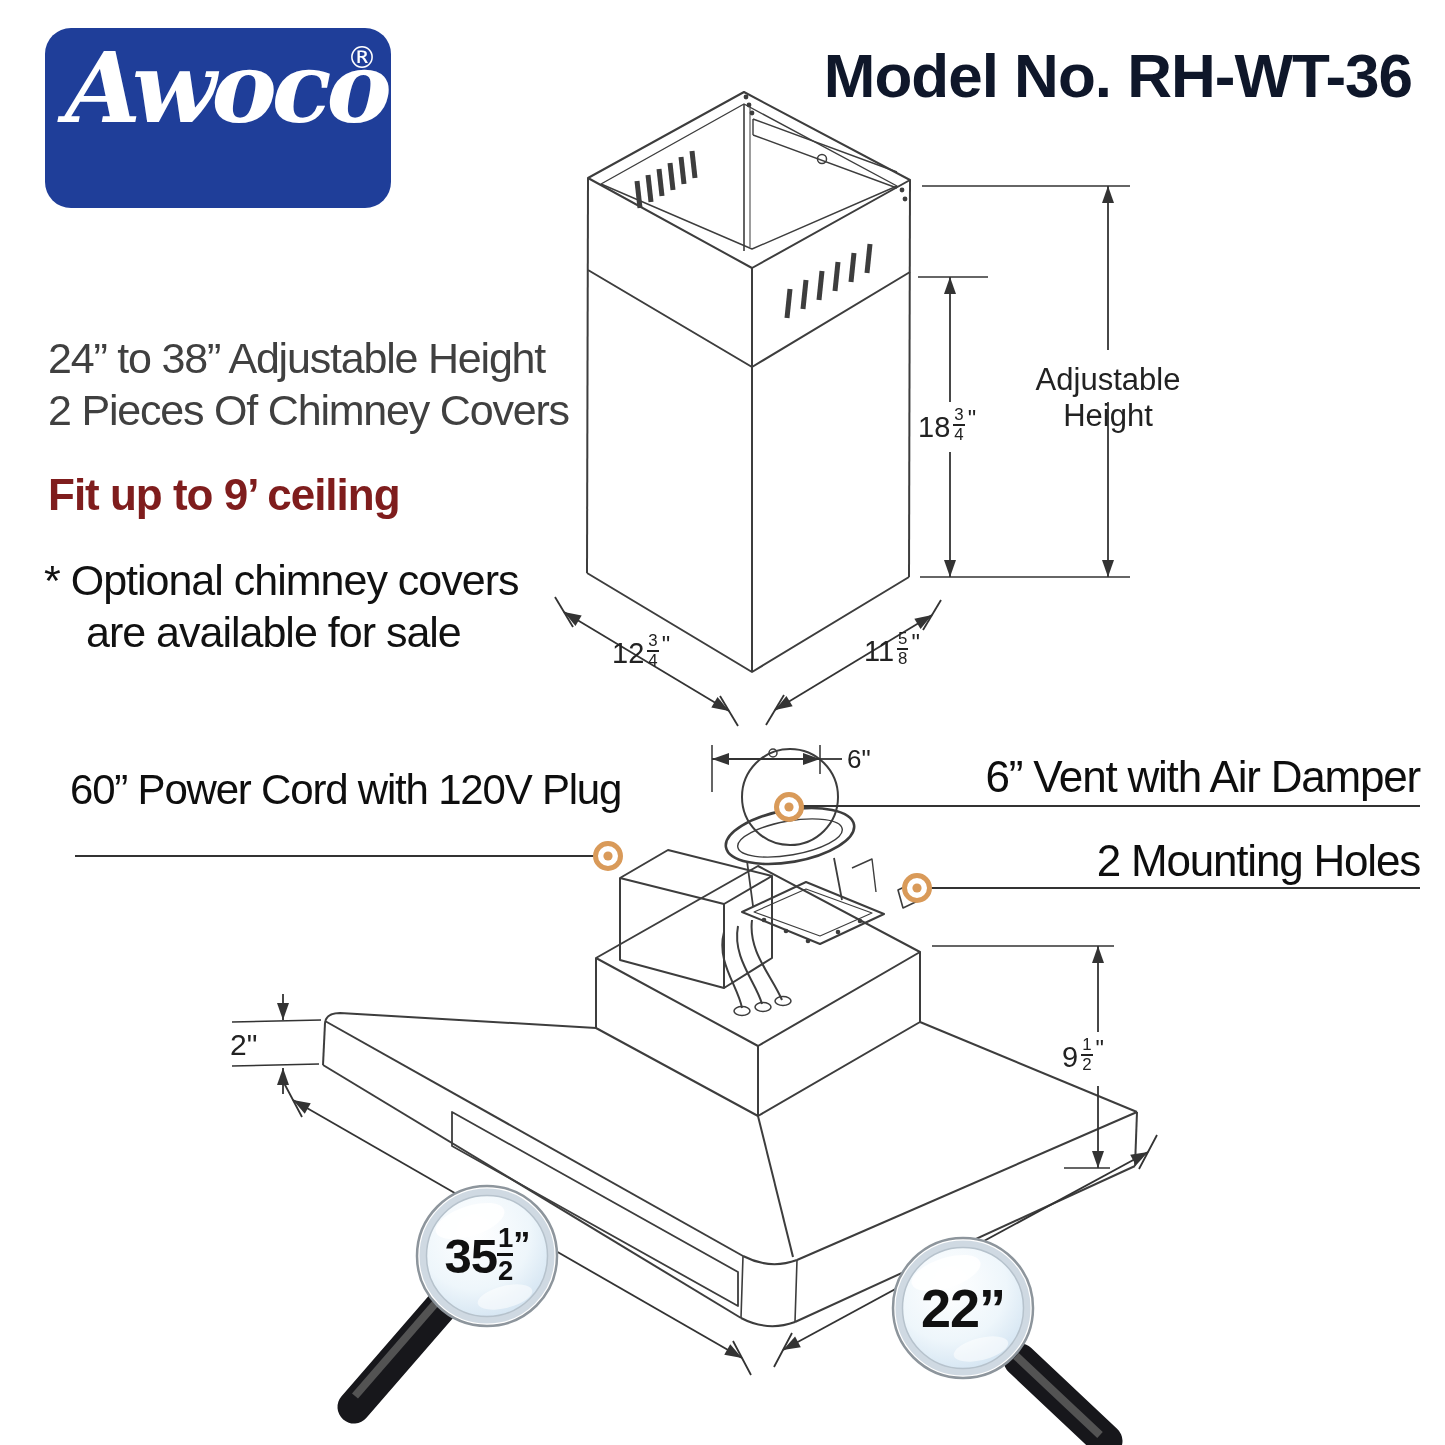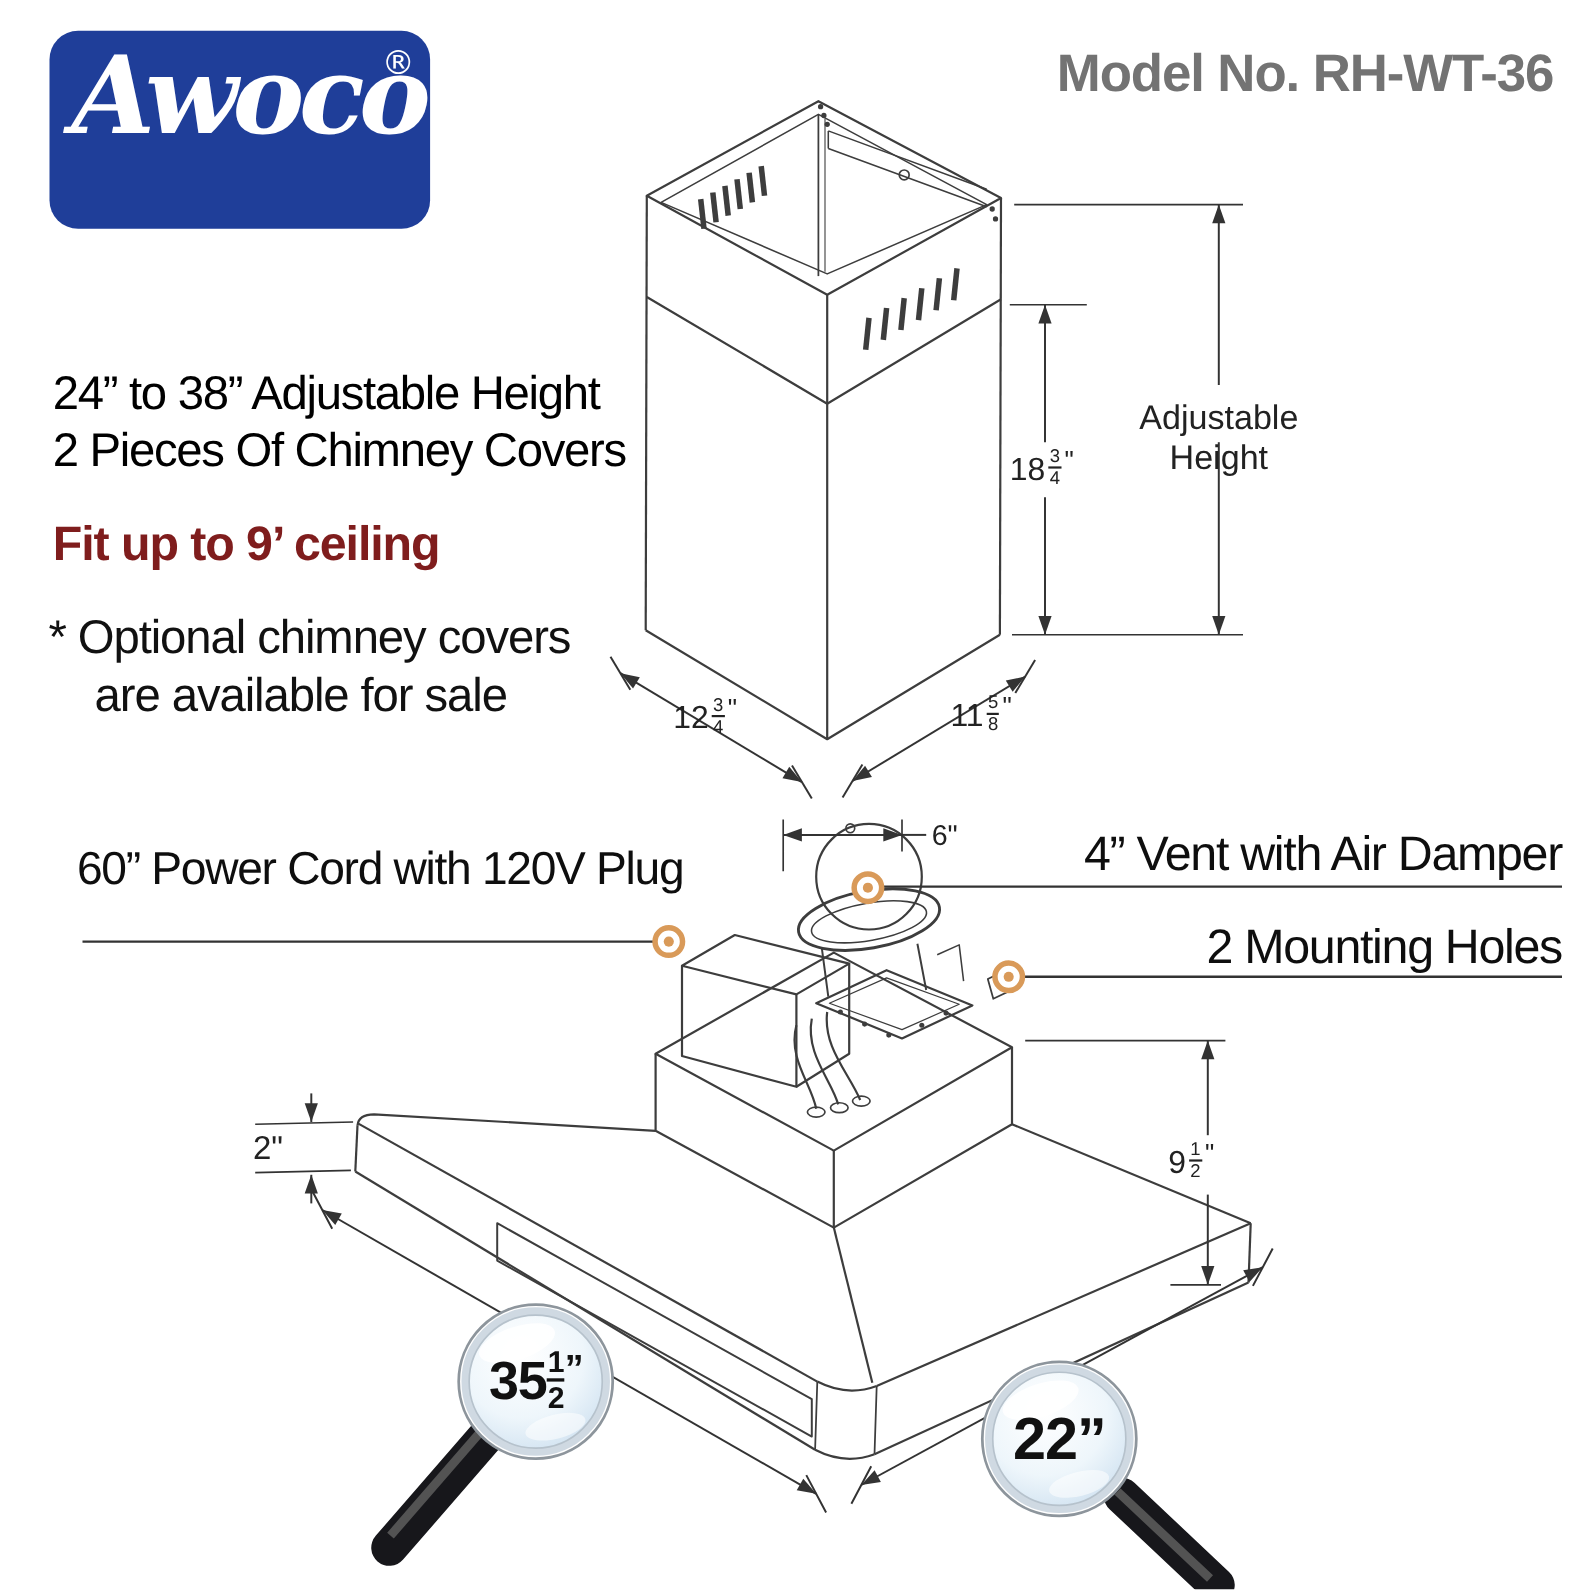--- a/index.html
+++ b/index.html
@@ -6,24 +6,24 @@
   body{width:1445px;height:1445px;font-family:"Liberation Sans",sans-serif;color:#1c1c1c;}
   .stage{position:relative;width:1445px;height:1445px;background:#fff;overflow:hidden;}
   .abs{position:absolute;}
   svg.layer{position:absolute;left:0;top:0;}
 
   
   .logo{left:45px;top:28px;width:346px;height:180px;background:#1F3E99;border-radius:26px;}
   .logo-text{position:absolute;left:20px;top:2px;font-family:"DejaVu Serif",serif;font-style:italic;font-weight:bold;font-size:98px;color:#fff;letter-spacing:-5px;}
   .logo-reg{position:absolute;right:14px;top:12px;color:#fff;font-size:30px;font-family:"DejaVu Sans",sans-serif;}
 
-  .model{right:33px;top:40px;font-size:48px;font-weight:bold;color:#737373;letter-spacing:-1px;}
-
-  
-  .info-line{left:48px;font-size:43px;letter-spacing:-1.2px;color:#000000;}
+  .model{right:33px;top:40px;font-size:62px;font-weight:bold;color:#0f172a;letter-spacing:-1px;}
+
+  
+  .info-line{left:48px;font-size:43px;letter-spacing:-1.2px;color:#404040;}
   .info-highlight{left:48px;top:470px;font-size:44px;font-weight:bold;color:#7f1d1d;letter-spacing:-1px;}
   .note1{left:44px;top:556px;font-size:43px;letter-spacing:-1px;color:#111;}
   .note2{left:86px;top:608px;font-size:43px;letter-spacing:-1px;color:#111;}
 
   
   .callout{font-size:44px;letter-spacing:-1.2px;color:#0e0e0e;white-space:nowrap;}
 
   
   .dim{font-size:29px;color:#222;display:flex;align-items:center;gap:3px;white-space:nowrap;}
   .dim .unit{transform:translateY(-8px);font-size:.82em;}
@@ -272,21 +272,21 @@
   <div class="abs dim" style="left:864px;top:632px;text-align:center;">
     <span>11</span>
     <span class="frac">
         <span class="fn">5</span>
         <span>8</span>
       </span>
     <span class="unit">"</span>
   </div>
 
   <div class="abs callout" style="left:70px;top:766px;font-size:42px;">60” Power Cord with 120V Plug</div>
-  <div class="abs callout" style="right:25px;top:752px;text-align:right;">4” Vent with Air Damper</div>
+  <div class="abs callout" style="right:25px;top:752px;text-align:right;">6” Vent with Air Damper</div>
   <div class="abs callout" style="right:25px;top:836px;text-align:right;">2 Mounting Holes</div>
 
   <div class="abs dim" style="left:847px;top:744px;font-size:26px;">6"</div>
   <div class="abs dim" style="left:230px;top:1028px;font-size:30px;">2"</div>
 
   <div class="abs dim" style="left:1062px;top:1038px;">
     <span>9</span>
     <span class="frac">
         <span class="fn">1</span>
         <span>2</span>

